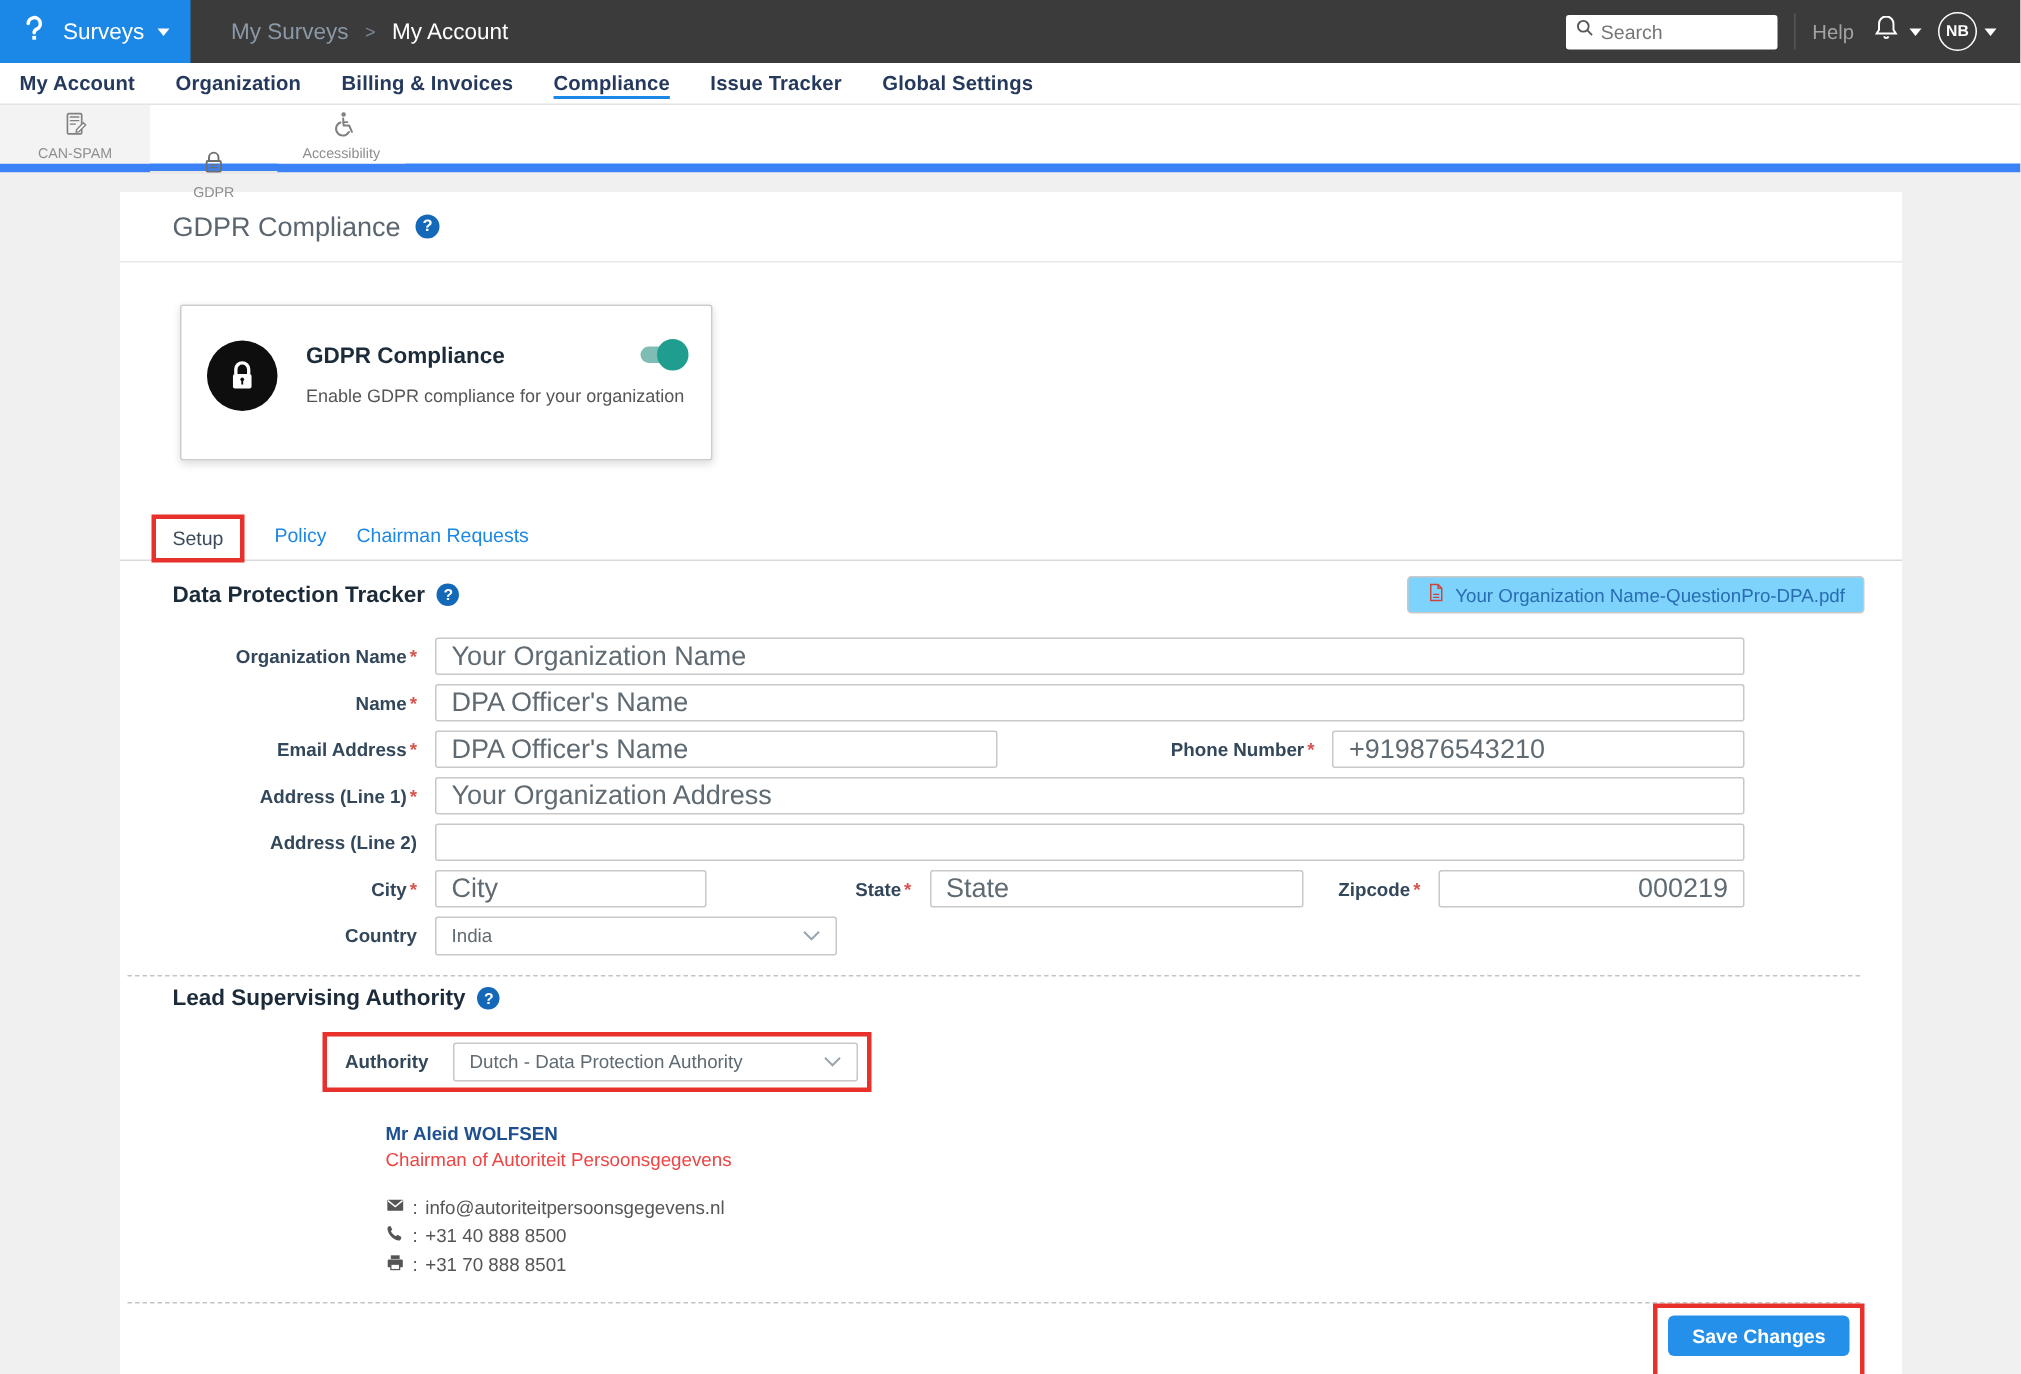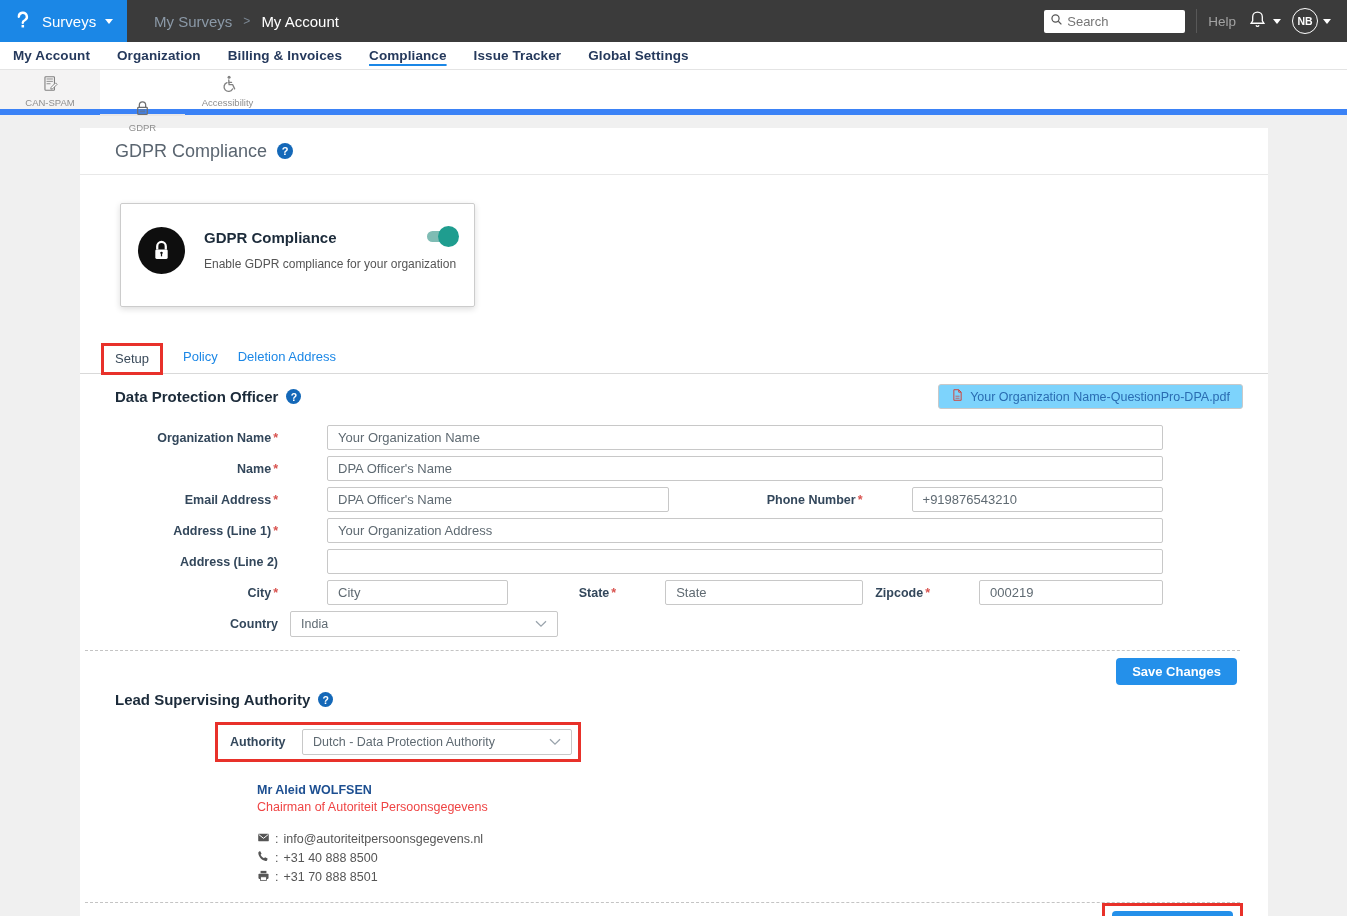--- a/index.html
+++ b/index.html
@@ -89,24 +89,24 @@
     display:flex; align-items:center; gap:6px; padding:0 12px; font-size:12.5px; color:#2a6cb2;
     cursor:pointer; background:#7dd3fc; }
   .pdf-btn svg { width:13px; height:14px; }
 
   
   .form { margin-top:16px; padding-left:35px; display:flex; flex-direction:column; gap:6px; }
   .frow { display:flex; align-items:center; gap:12px; width:1048px; }
   .flabel { width:163px; text-align:right; font-size:12.5px; font-weight:bold; color:#33475b;
     flex-shrink:0; }
   .req { color:#d9534f; margin-left:2px; }
-  .fin { height:25px; border:1px solid #c8c8c8; border-radius:2px; padding:0 10px; font-size:13px;
-    color:#5f6a72; font-family:inherit; outline:none; background:#fff;margin-left:37px; }
+  .fin { height:25px; border:1px solid #c8c8c8; border-radius:2px; padding:0 10px; font-size:18px;
+    color:#5f6a72; font-family:inherit; outline:none; background:#fff; }
   .w-full { width:873px; } .w-email { width:375px; } .w-phone { width:275px; }
-  .w-city { width:181px; } .w-state { width:249px; } .w-zip { width:184px; }
+  .w-city { width:181px; } .w-state { width:249px; } .w-zip { width:204px;text-align:right; }
   .lbl-phone { margin-left:auto; width:200px; text-align:right; font-size:12.5px; font-weight:bold; color:#33475b; }
   .lbl-state { width:137px; text-align:right; font-size:12.5px; font-weight:bold; color:#33475b; }
   .lbl-zip { width:73px; text-align:right; font-size:12.5px; font-weight:bold; color:#33475b; }
   .select { height:26px; border:1px solid #c8c8c8; border-radius:2px; background:#fff;
     display:flex; align-items:center; justify-content:space-between; padding:0 10px;
     font-size:12.5px; color:#5f6a72; cursor:pointer; }
   .select svg { width:12px; height:8px; }
   .w-country { width:268px; }
 
   .dash { border-top:1px dashed #c4c4c4; margin:13px 0 0 5px; width:1155px; }
@@ -244,26 +244,26 @@
       <div class="toggle">
         <div class="toggle-knob"></div>
       </div>
     </div>
 
     <div class="tabs">
       <div class="ann tab-setup-box">
         <span class="tab-on">Setup</span>
       </div>
       <span class="tab-off">Policy</span>
-      <span class="tab-off">Deletion Address</span>
+      <span class="tab-off">Chairman Requests</span>
     </div>
 
     <div class="sect-row">
       <span class="sect-title">
-        <span>Data Protection Officer</span>
+        <span>Data Protection Tracker</span>
         <span class="help-badge"></span>
       </span>
       <button class="pdf-btn">
         <span>
           <svg viewBox="0 0 16 16" fill="none" stroke="#d0433b" stroke-width="1.2">
               <path d="M3.5 1.5 h6 l3 3 v10 h-9 z"></path>
               <path d="M9.5 1.5 v3 h3"></path>
               <path d="M5.5 9.5 h5 M5.5 12 h5" stroke-width=".9"></path>
             </svg>
         </span>
@@ -310,23 +310,20 @@
             <svg viewBox="0 0 12 8" fill="none">
                 <path d="M1 1.2 l5 5 5-5" stroke="#9aa4ad" stroke-width="1.3"></path>
               </svg>
           </span>
         </div>
       </div>
     </div>
 
     <div class="dash"></div>
 
-    <div class="save-row">
-      <button class="btn-blue">Save Changes</button>
-    </div>
 
     <div class="lsa-head">
       <span class="sect-title">
         <span>Lead Supervising Authority</span>
         <span class="help-badge"></span>
       </span>
     </div>
 
     <div class="auth-wrap ann">
       <span class="auth-label">Authority</span>

